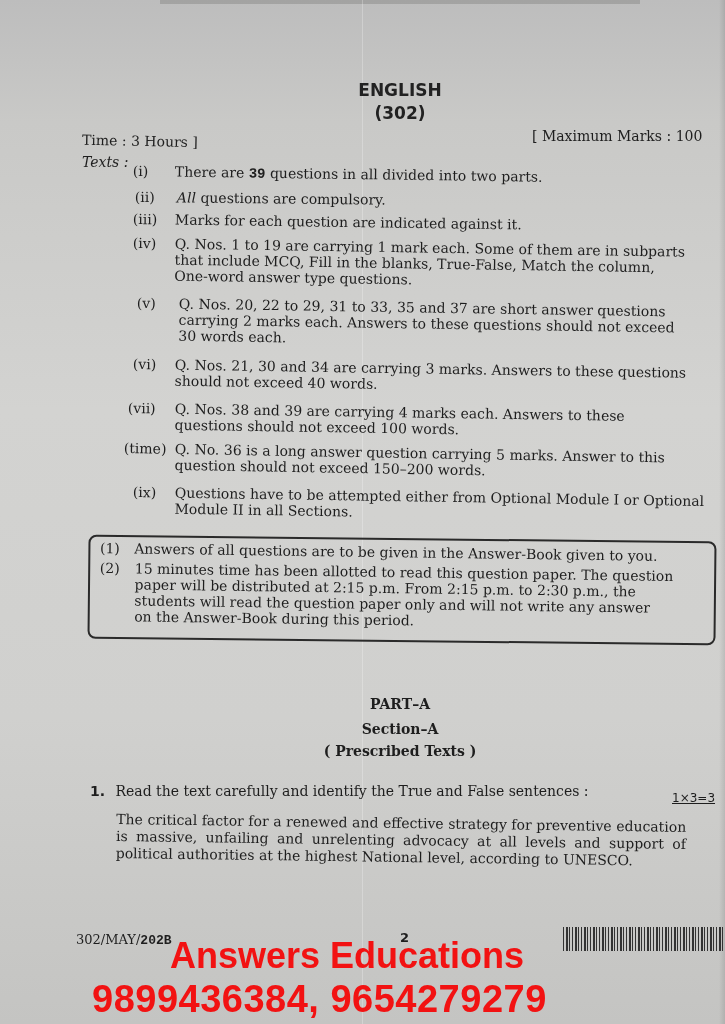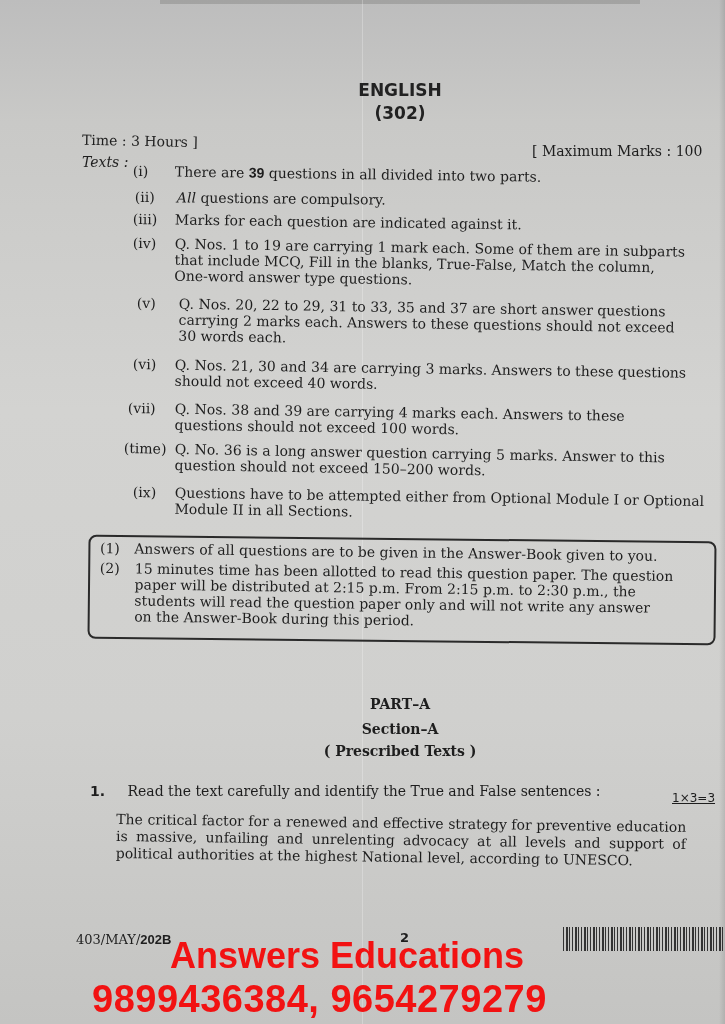--- a/index.html
+++ b/index.html
@@ -9,26 +9,26 @@
     position:relative;
     font-family: "DejaVu Serif", serif;
     color:#1e1e1e;
   }
   .top-edge { position:absolute; left:160px; top:0; width:480px; height:4px; background:#8a8a88; opacity:.5; }
   .fold { position:absolute; left:362px; top:0; width:1px; height:1024px; background:rgba(255,255,255,0.25); }
   .title { position:absolute; left:0; width:800px; text-align:center; font-family:"DejaVu Sans", sans-serif; font-weight:bold; font-size:17px; color:#222; }
   .t1 { top:80px; }
   .t2 { top:103px; }
   .time { position:absolute; left:82px; top:133px; font-size:14px; transform:rotate(1.2deg); }
-  .maxmarks { position:absolute; left:532px; top:143px; font-size:14px; white-space:nowrap; }
+  .maxmarks { position:absolute; left:532px; top:128px; font-size:14px; white-space:nowrap; }
   .note-label { position:absolute; left:82px; top:154px; font-size:14px; font-style:italic; }
   .note { position:absolute; font-size:14px; line-height:16px; white-space:nowrap; }
   .note .num { position:absolute; left:0; }
   .note .txt { position:absolute; left:42px; }
-  b { font-family:Liberation Sans, sans-serif; font-weight:bold; }
+  b { font-family:Liberation Mono, monospace; font-weight:bold; }
   .box {
     position:absolute; left:88px; top:538px; width:624px; height:100px;
     border:2px solid #2a2a2a; border-radius:8px; transform:rotate(0.6deg);
   }
   .box-line { position:absolute; font-size:14px; line-height:16px; white-space:nowrap; }
   .center { position:absolute; left:0; width:800px; text-align:center; font-family:"DejaVu Serif", serif; font-weight:bold; font-size:14px; }
   .q1 { position:absolute; left:90px; top:783px; font-size:14px; white-space:nowrap; }
   .q1 .qnum { font-family:"DejaVu Sans", sans-serif; font-weight:bold; }
   .marks { position:absolute; left:672px; top:791px; font-size:12px; font-family:"DejaVu Sans", sans-serif;text-decoration:underline; }
   .para { position:absolute; left:116px; top:815px; width:570px; font-size:14px; line-height:17px; text-align:justify; transform:rotate(0.8deg); }
@@ -128,25 +128,25 @@
     <div>on the Answer-Book during this period.</div>
   </div>
 </div>
 
 <div class="center" style="top:696px;">PART–A</div>
 <div class="center" style="top:721px;">Section–A</div>
 <div class="center" style="top:743px;">( Prescribed Texts )</div>
 
 <div class="q1">
   <span class="qnum">1.</span>
-  <span style="margin-left:18px;">Read the text carefully and identify the True and False sentences :</span>
+  <span style="margin-left:6px;">Read the text carefully and identify the True and False sentences :</span>
 </div>
 <div class="marks">1×3=3</div>
 <div class="para">The critical factor for a renewed and effective strategy for preventive education is massive, unfailing and unrelenting advocacy at all levels and support of political authorities at the highest National level, according to UNESCO.</div>
 
 <div class="footer-code">
-  <span>403/MAY/</span><b>202B</b>
+  <span>302/MAY/</span><b>202B</b>
 </div>
 <div class="pageno">2</div>
 <div class="barcode"></div>
 
 <div class="wm1">Answers Educations</div>
 <div class="wm2">9899436384, 9654279279</div>
 
 </body></html>

